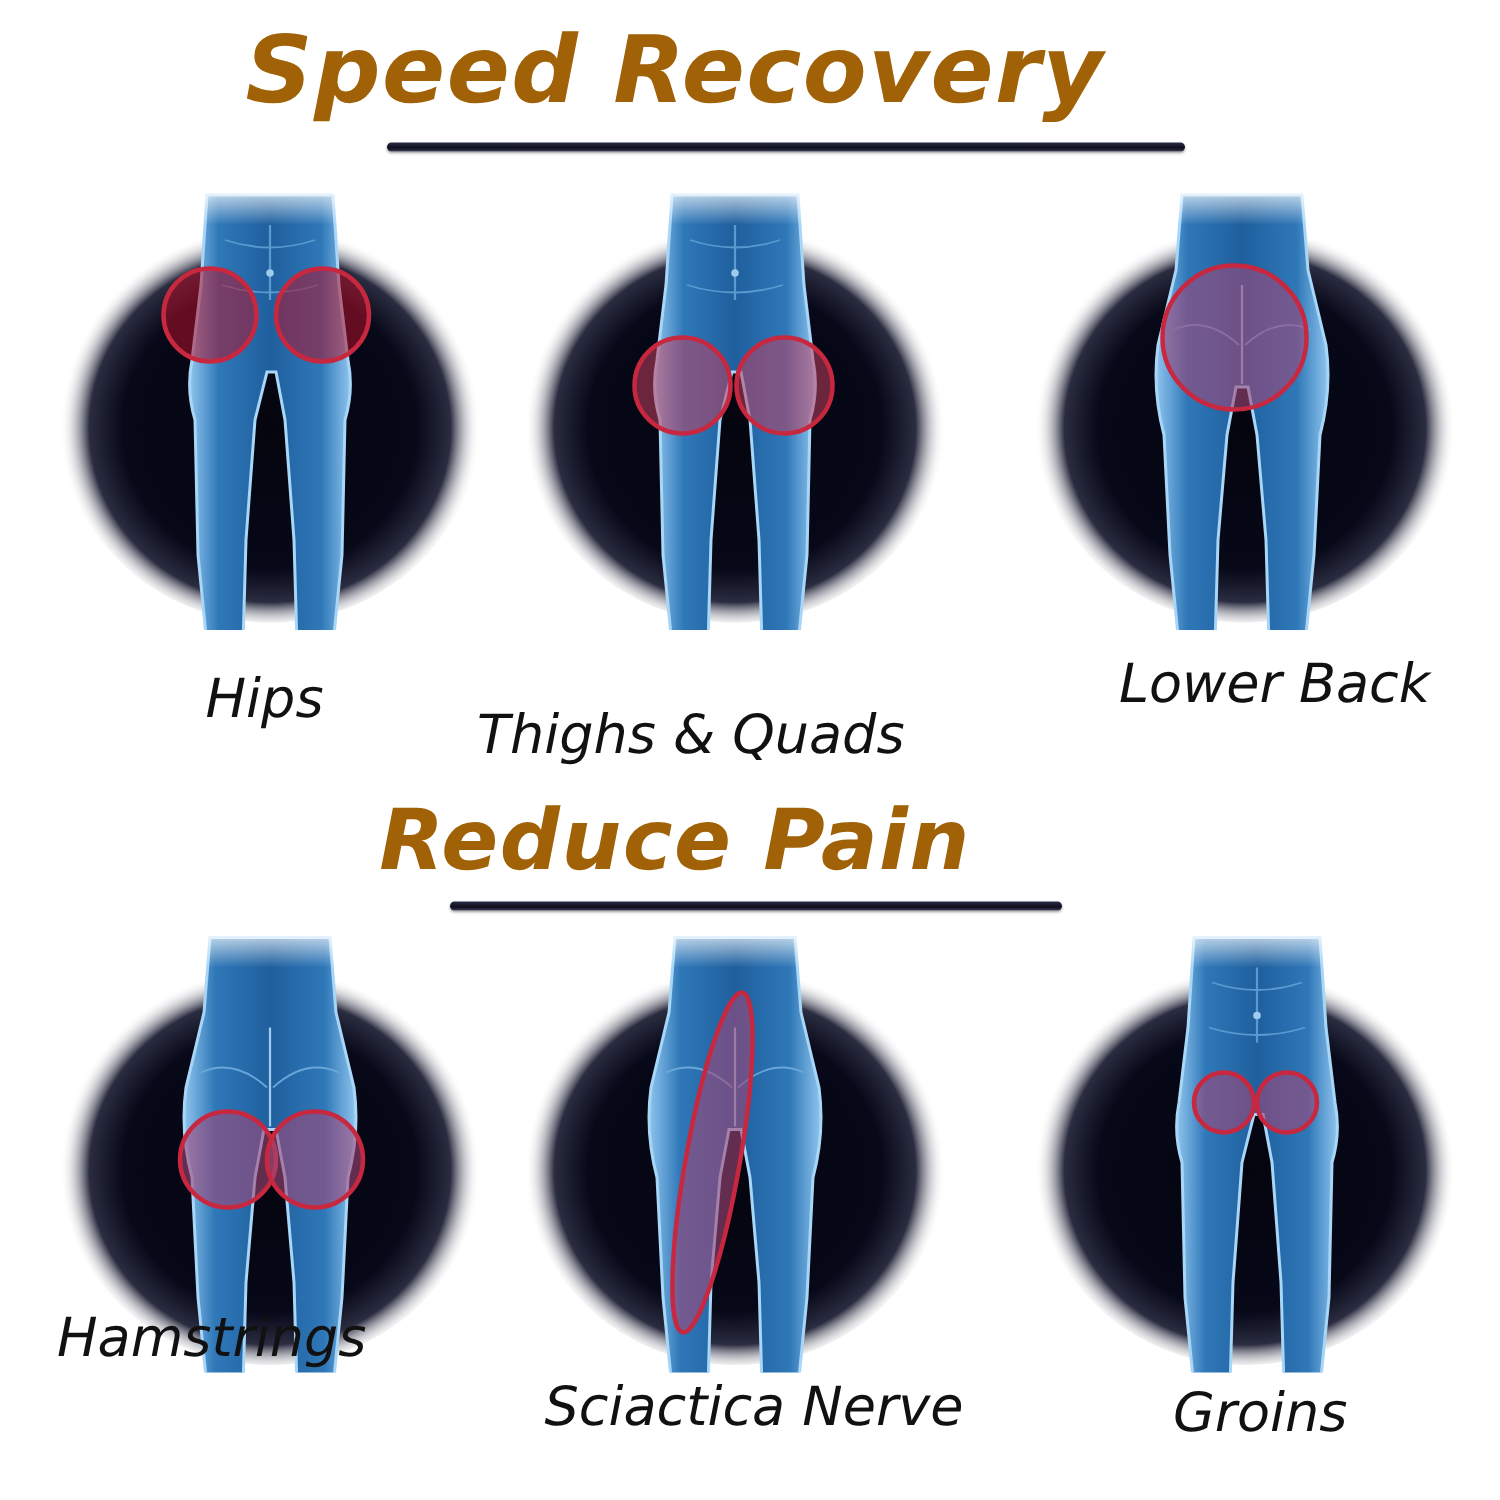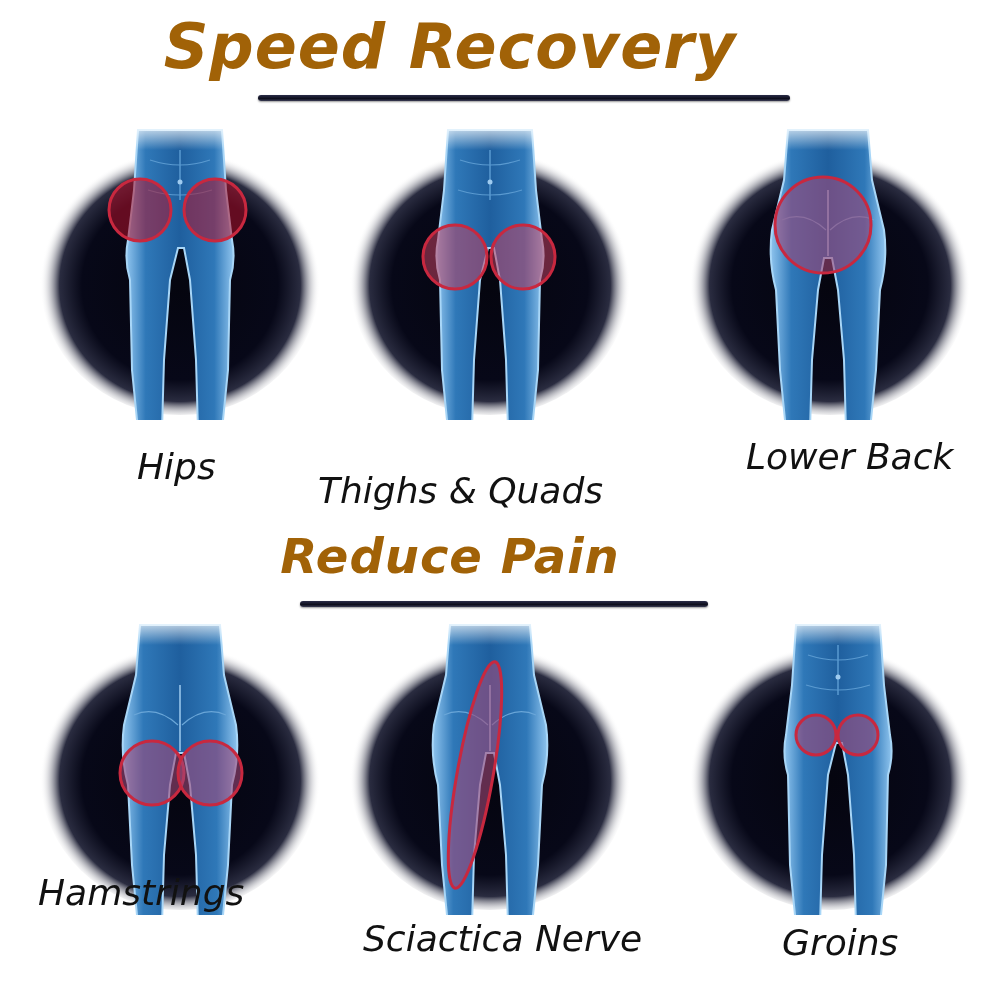--- a/index.html
+++ b/index.html
@@ -1,20 +1,20 @@
 <!DOCTYPE html>
 <html><head>
 <meta charset="utf-8">
 <style>
   html,body{margin:0;padding:0;background:#ffffff;}
   body{width:1000px;height:1000px;position:relative;overflow:hidden;font-family:"DejaVu Sans",sans-serif;color:#111;}
   .heading{position:absolute;left:0;width:900px;text-align:center;font-weight:bold;color:#a16207;letter-spacing:1px;}
   .heading span{display:inline-block;}
   .h1{top:10px;font-size:62px;font-style:italic;}
-  .h2{top:528px;font-size:48px;font-style:italic;}
+  .h2{top:528px;font-size:56px;font-style:italic;}
   .underline{position:absolute;height:6px;border-radius:3px;background:linear-gradient(180deg,#2a2c48 0%,#0d0e1c 60%,#3a3c55 100%);box-shadow:0 1px 2px rgba(0,0,0,.4);}
   .u1{left:258px;top:95px;width:532px;}
   .u2{left:300px;top:601px;width:408px;}
   .panel{position:absolute;width:300px;height:300px;}
   .panel svg{width:300px;height:300px;display:block;}
   .label{position:absolute;font-size:36px;font-style:italic;color:#111;white-space:nowrap;}
 </style>
 </head>
 <body>
 

